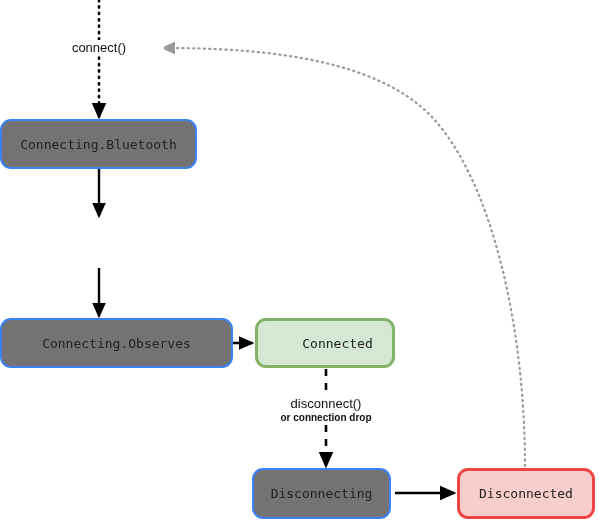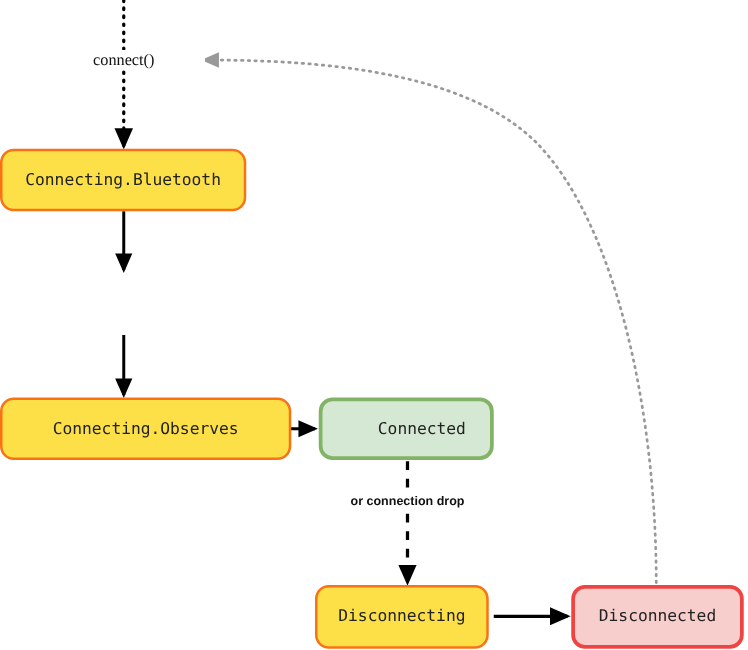--- a/index.html
+++ b/index.html
@@ -25,22 +25,22 @@
     height: 520px;
     pointer-events: none;
   }
   .node {
     position: absolute;
     box-sizing: border-box;
     display: flex;
     align-items: center;
     justify-content: center;
     border-radius: 11px;
-    background: #fde047;
-    border: 2px solid #f97316;
+    background: #737373;
+    border: 2px solid #3b82f6;
     font-family: "DejaVu Sans Mono", "Liberation Mono", monospace;
     font-size: 13px;
     color: #222222;
     letter-spacing: 0px;
     white-space: nowrap;
   }
   .node.state-connected {
     background: #d5e8d4;
     border: 3px solid #82b366;
     padding-left: 25px;
@@ -51,21 +51,21 @@
   }
   .edge-label {
     position: absolute;
     text-align: center;
     white-space: nowrap;
     color: #111111;
     line-height: 1.25;
   }
   .edge-label .mono {
     display: block;
-    font-family: Liberation Serif, serif;
+    font-family: Liberation Sans, sans-serif;
     font-size: 13px;
     font-weight: normal;
   }
   .edge-label .sans-bold {
     display: block;
     font-family: "Liberation Sans", sans-serif;
     font-size: 10px;
     font-weight: bold;
   }
   #label-connect {
@@ -130,16 +130,17 @@
 
   <div class="node state-disconnected" id="node-disconnected" style="left:457px; top:468px; width:138px; height:51px;">
     <span>Disconnected</span>
   </div>
 
   <div class="edge-label" id="label-connect">
     <span class="mono">connect()</span>
   </div>
 
   <div class="edge-label" id="label-disconnect">
+    <span class="mono">disconnect()</span>
     <span class="sans-bold">or connection drop</span>
   </div>
 
 </div>
 
 </body></html>

